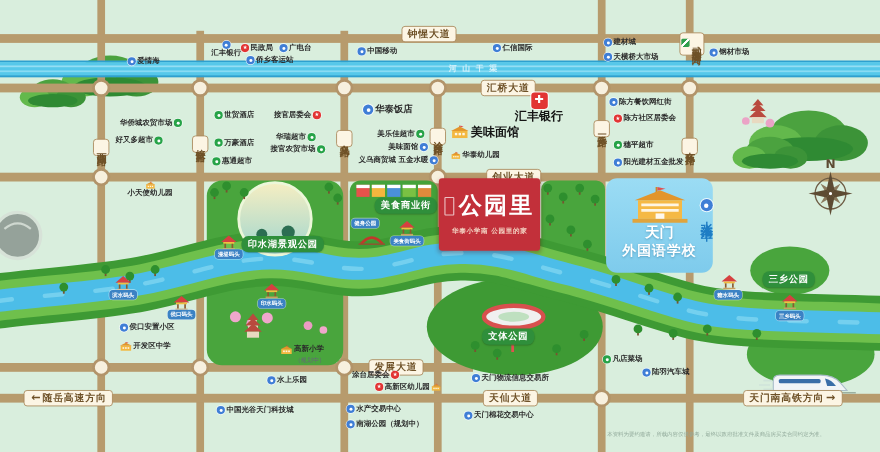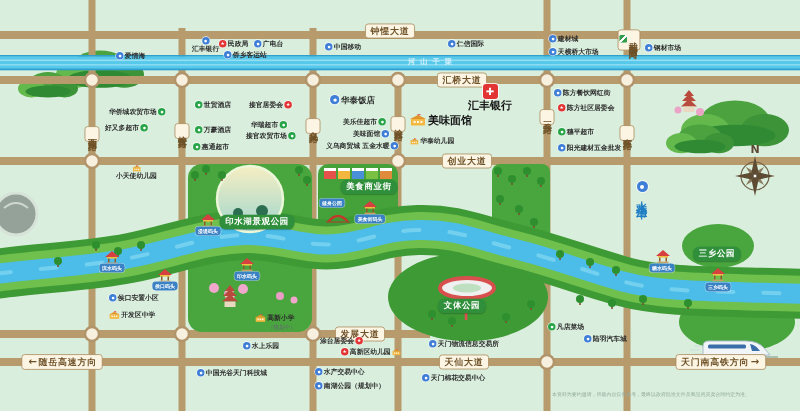--- a/index.html
+++ b/index.html
@@ -254,21 +254,42 @@
         <polygon points="-20,0 -3.6,-3.6 0,0 -3.6,3.6"></polygon>
           <polygon points="20,0 3.6,-3.6 0,0 3.6,3.6"></polygon>
       </g>
       <circle r="2" fill="#fff" stroke="#5d4b33" stroke-width="1"></circle>
       <text y="-23" text-anchor="middle" font-size="11" font-weight="bold" fill="#5d4b33">N</text>
     </g>
   </svg>
 
   <span id="canal-name">河山干渠</span>
 
-
+  <div id="banner">
+    <div class="row">
+      <span class="seal"></span>
+      <span class="name">公园里</span>
+    </div>
+    <span class="tag">华泰小学南 公园里的家</span>
+  </div>
+
+  <div id="panel">
+    <svg width="62" height="36" viewBox="0 0 62 36">
+      <rect x="27" y="2" width="1.6" height="8" fill="#c98a2a"></rect>
+      <polygon points="28.6,2 36,3.5 28.6,5.5" fill="#e05050"></polygon>
+      <polygon points="8,14 54,14 31,5" fill="#e2952b"></polygon>
+      <rect x="11" y="14" width="40" height="17" fill="#f5b945"></rect>
+      <rect x="14" y="17" width="34" height="2.5" fill="#fff" opacity=".85"></rect>
+      <rect x="14" y="22" width="34" height="2.5" fill="#fff" opacity=".85"></rect>
+      <rect x="27" y="26" width="8" height="5" fill="#fff" opacity=".9"></rect>
+      <rect x="6" y="31" width="50" height="3.5" fill="#e0a43c"></rect>
+    </svg>
+    <span class="l1">天门</span>
+    <span class="l2">外国语学校</span>
+  </div>
 
   <div id="residence">
     <span class="ic icb">
         <i></i>
       </span>
     <span class="rtxt">水木清华</span>
   </div>
 
   <span id="disclaimer">本资料为要约邀请，所载内容仅供参考，最终以政府批准文件及商品房买卖合同约定为准。</span>
 <div class="road-pill" style="left: 390px; top: 31px;">钟惺大道</div>

